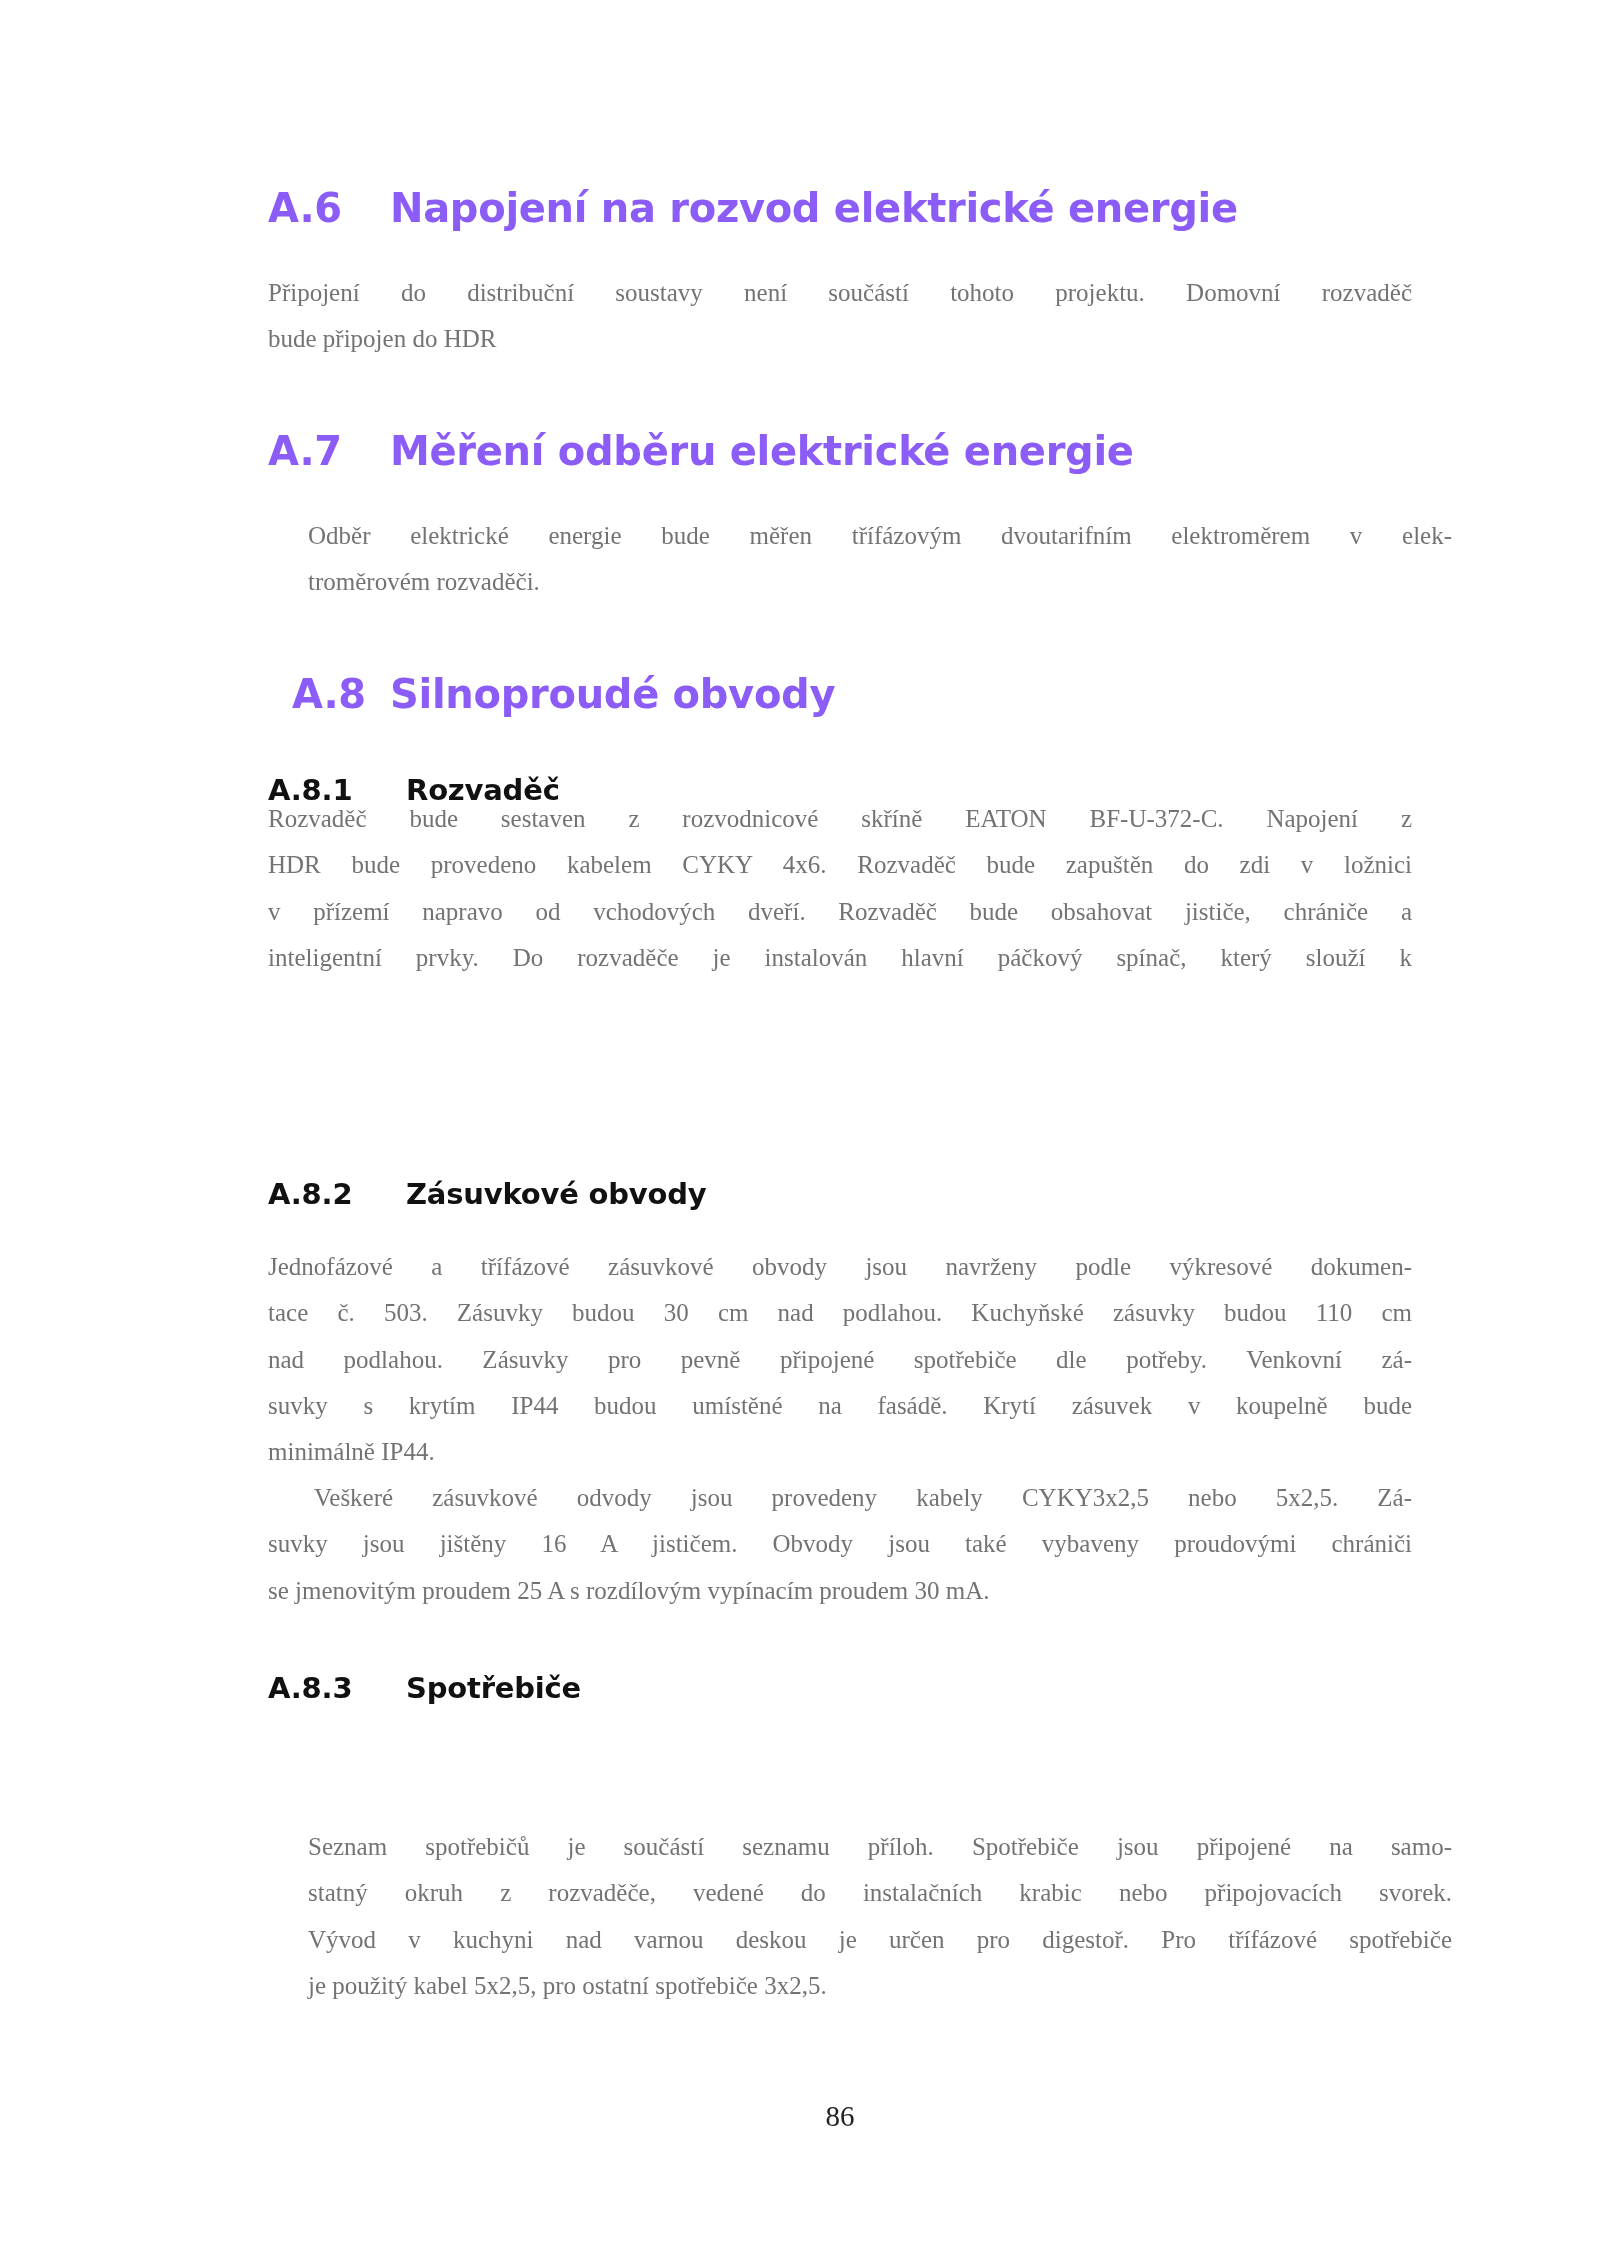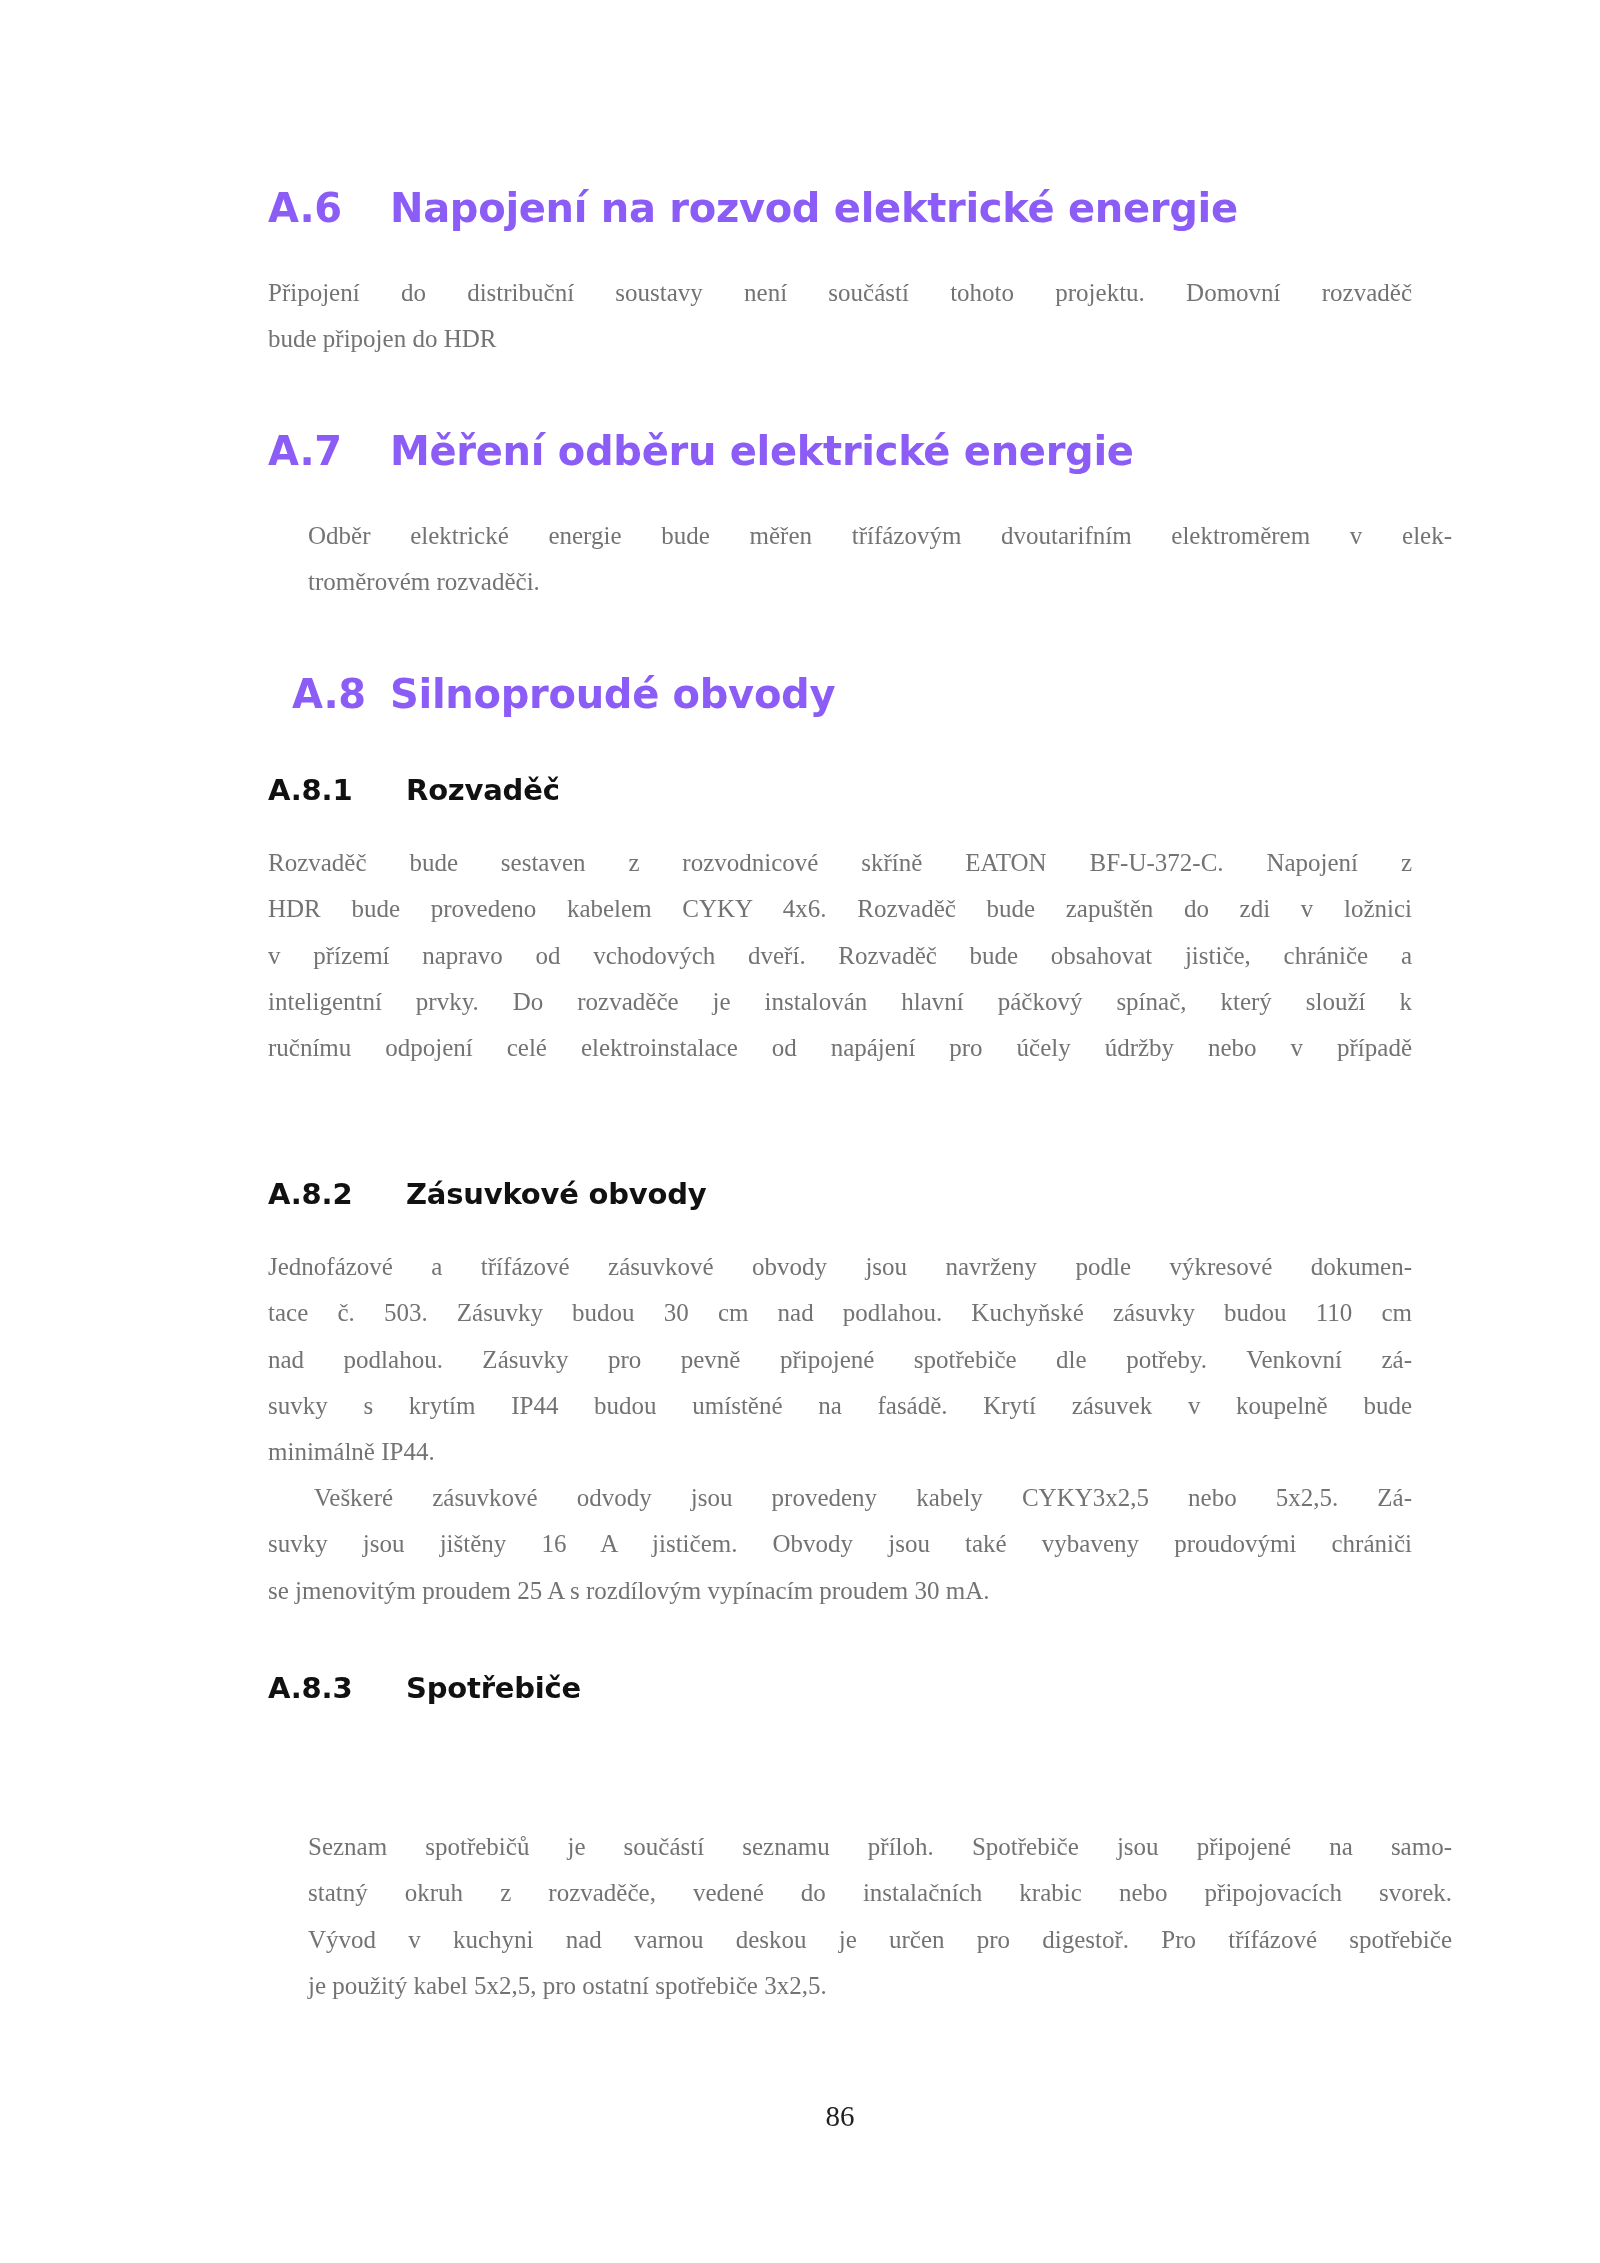--- a/index.html
+++ b/index.html
@@ -107,26 +107,25 @@
     <span class="ln last">troměrovém rozvaděči.</span>
   </div>
 
   <div class="h-section" style="top:670px;text-align:center;">
     <span class="num-sec">A.8</span><span>Silnoproudé obvody</span>
   </div>
 
   <div class="h-sub" style="top:770px;">
     <span class="num-sub">A.8.1</span><span>Rozvaděč</span>
   </div>
-  <div class="para" style="top:840px;">
+  <div class="para" style="top:796px;">
     <span class="ln">Rozvaděč bude sestaven z rozvodnicové skříně EATON BF-U-372-C. Napojení z</span>
     <span class="ln">HDR bude provedeno kabelem CYKY 4x6. Rozvaděč bude zapuštěn do zdi v ložnici</span>
     <span class="ln">v přízemí napravo od vchodových dveří. Rozvaděč bude obsahovat jističe, chrániče a</span>
     <span class="ln">inteligentní prvky. Do rozvaděče je instalován hlavní páčkový spínač, který slouží k</span>
-    <span class="ln">ručnímu odpojení celé elektroinstalace od napájení pro účely údržby nebo v případě</span>
   </div>
 
   <div class="h-sub" style="top:1174px;">
     <span class="num-sub">A.8.2</span><span>Zásuvkové obvody</span>
   </div>
   <div class="para" style="top:1244px;">
     <span class="ln">Jednofázové a třífázové zásuvkové obvody jsou navrženy podle výkresové dokumen-</span>
     <span class="ln">tace č. 503. Zásuvky budou 30 cm nad podlahou. Kuchyňské zásuvky budou 110 cm</span>
     <span class="ln">nad podlahou. Zásuvky pro pevně připojené spotřebiče dle potřeby. Venkovní zá-</span>
     <span class="ln">suvky s krytím IP44 budou umístěné na fasádě. Krytí zásuvek v koupelně bude</span>

